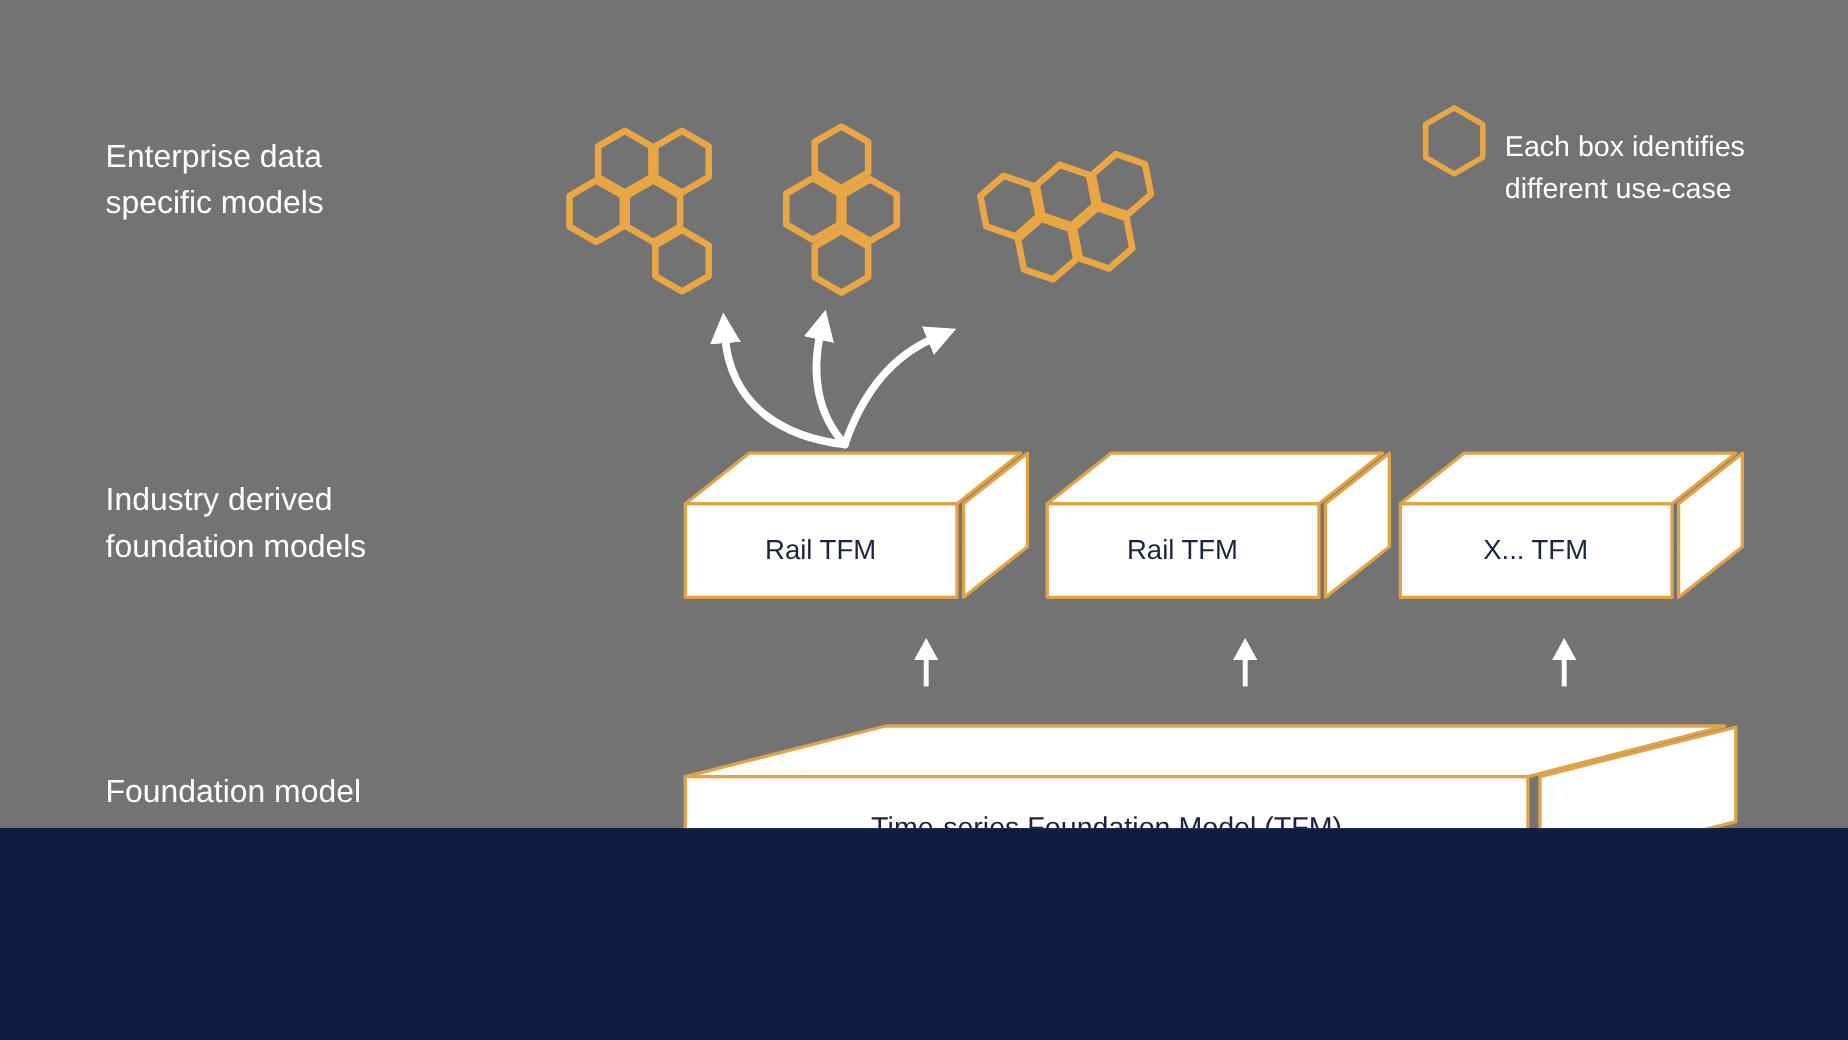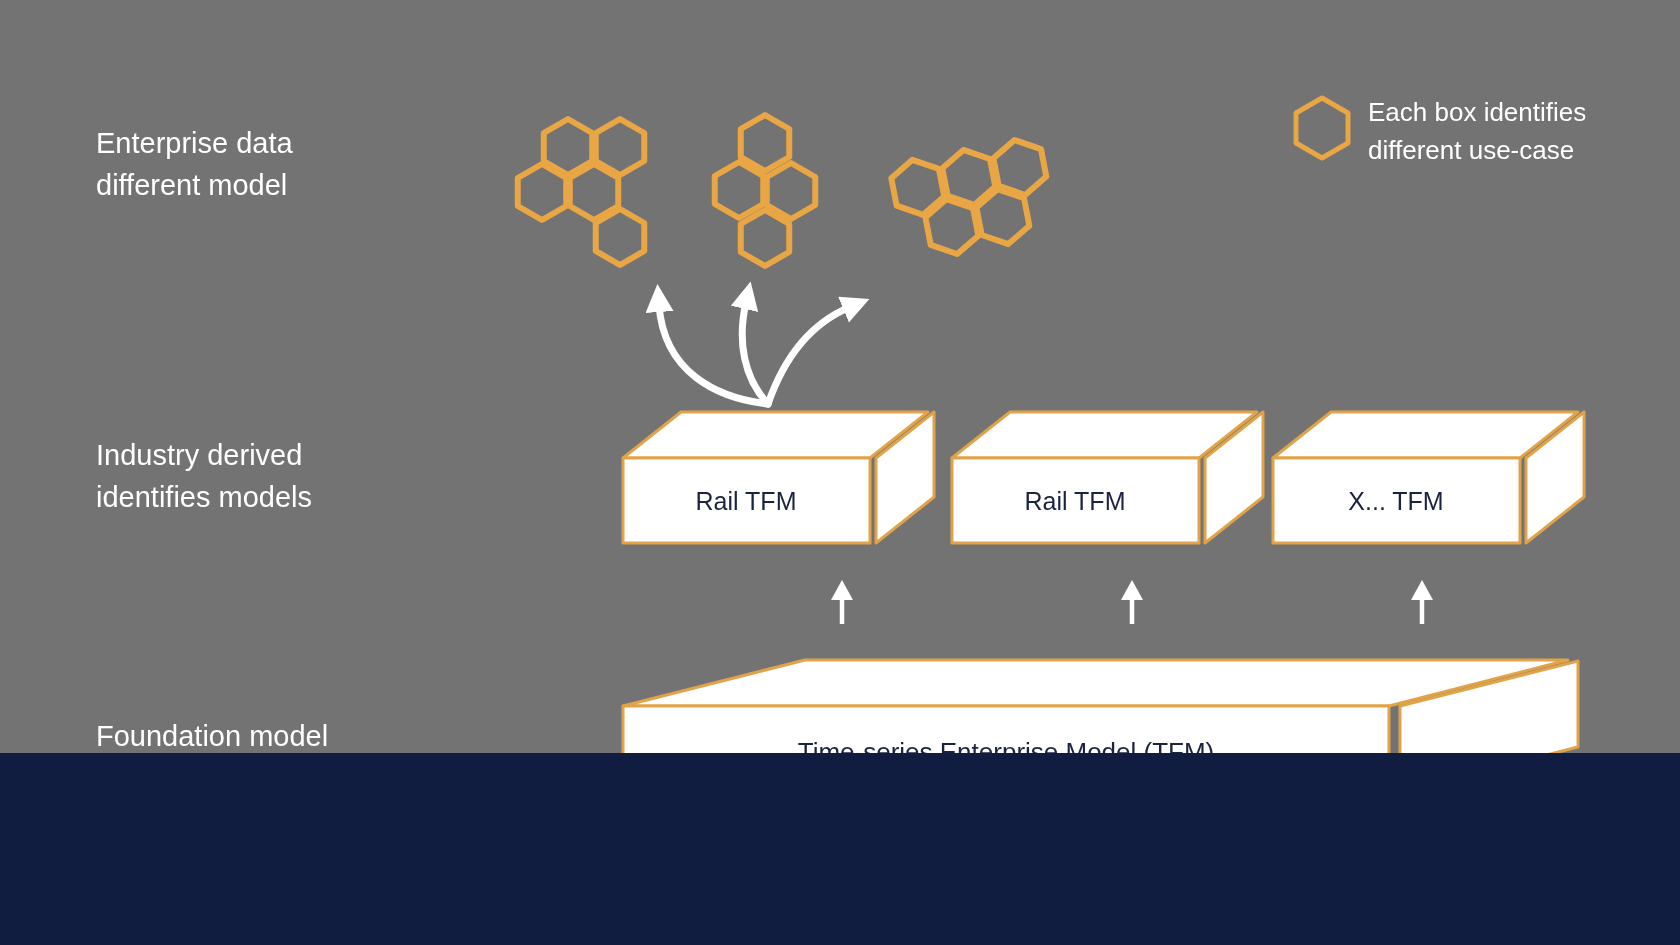--- a/index.html
+++ b/index.html
@@ -104,35 +104,35 @@
     </g>
 
     <g fill="#FFFFFF">
       <polygon points="1428,856 1441,856 1426,889 1413,889"></polygon>
       <circle cx="1444" cy="882" r="7"></circle>
     </g>
   </svg>
 
   <div class="t" style="left:96px;top:122px;">
     <div>Enterprise data</div>
-    <div>different model</div>
+    <div>specific models</div>
   </div>
   <div class="t" style="left:96px;top:434px;">
     <div>Industry derived</div>
-    <div>identifies models</div>
+    <div>foundation models</div>
   </div>
-  <div class="t" style="left:96px;top:699px;margin-top:16px;">
+  <div class="t" style="left:96px;top:699px;">
     <div>Foundation model</div>
   </div>
 
-  <div class="legend-t" style="left:1368px;top:93px;">
+  <div class="legend-t" style="left:1368px;top:114px;">
     <div>Each box identifies</div>
     <div>different use-case</div>
   </div>
 
   <div class="boxlabel" style="left:746px;top:501px;">Rail TFM</div>
   <div class="boxlabel" style="left:1075px;top:501px;">Rail TFM</div>
   <div class="boxlabel" style="left:1396px;top:501px;">X... TFM</div>
-  <div class="boxlabel big" style="left:1006px;top:752px;">Time-series Enterprise Model (TFM)</div>
+  <div class="boxlabel big" style="left:1006px;top:752px;">Time-series Foundation Model (TFM)</div>
 
   <div class="logo-text" style="left:1457px;top:862px;text-align:center;">AMYGDA</div>
 
 </div>
 
 </body></html>

